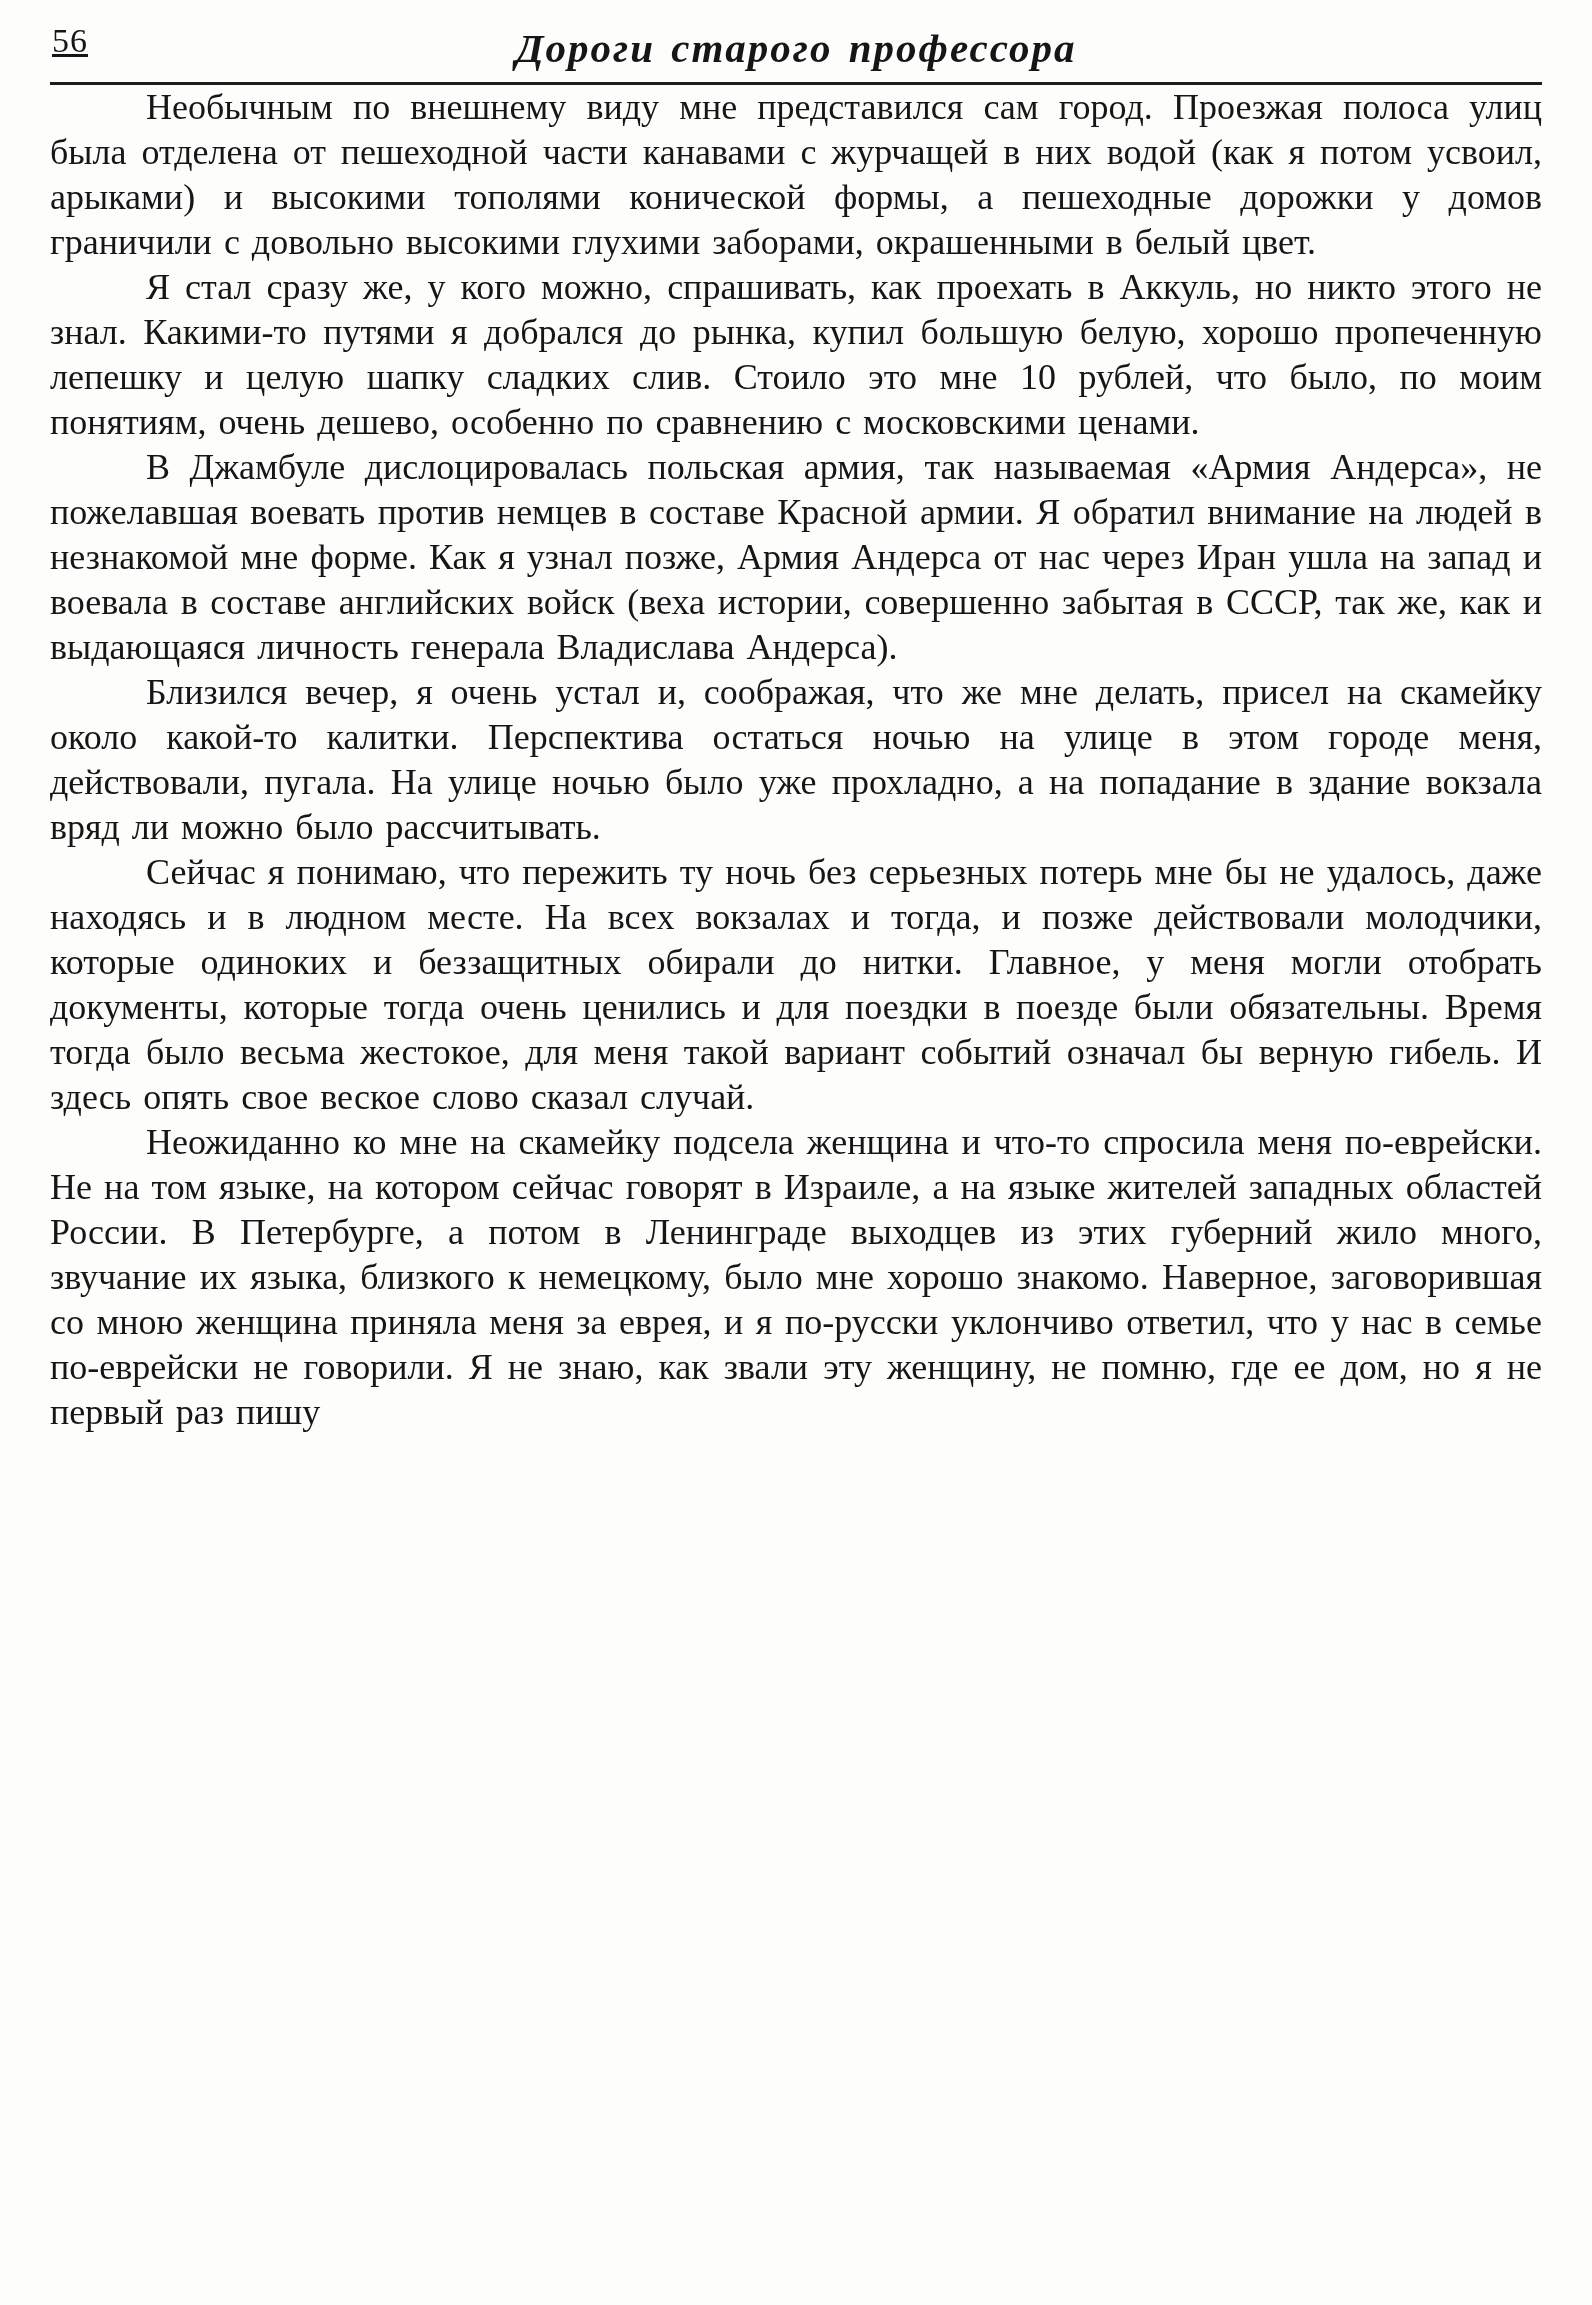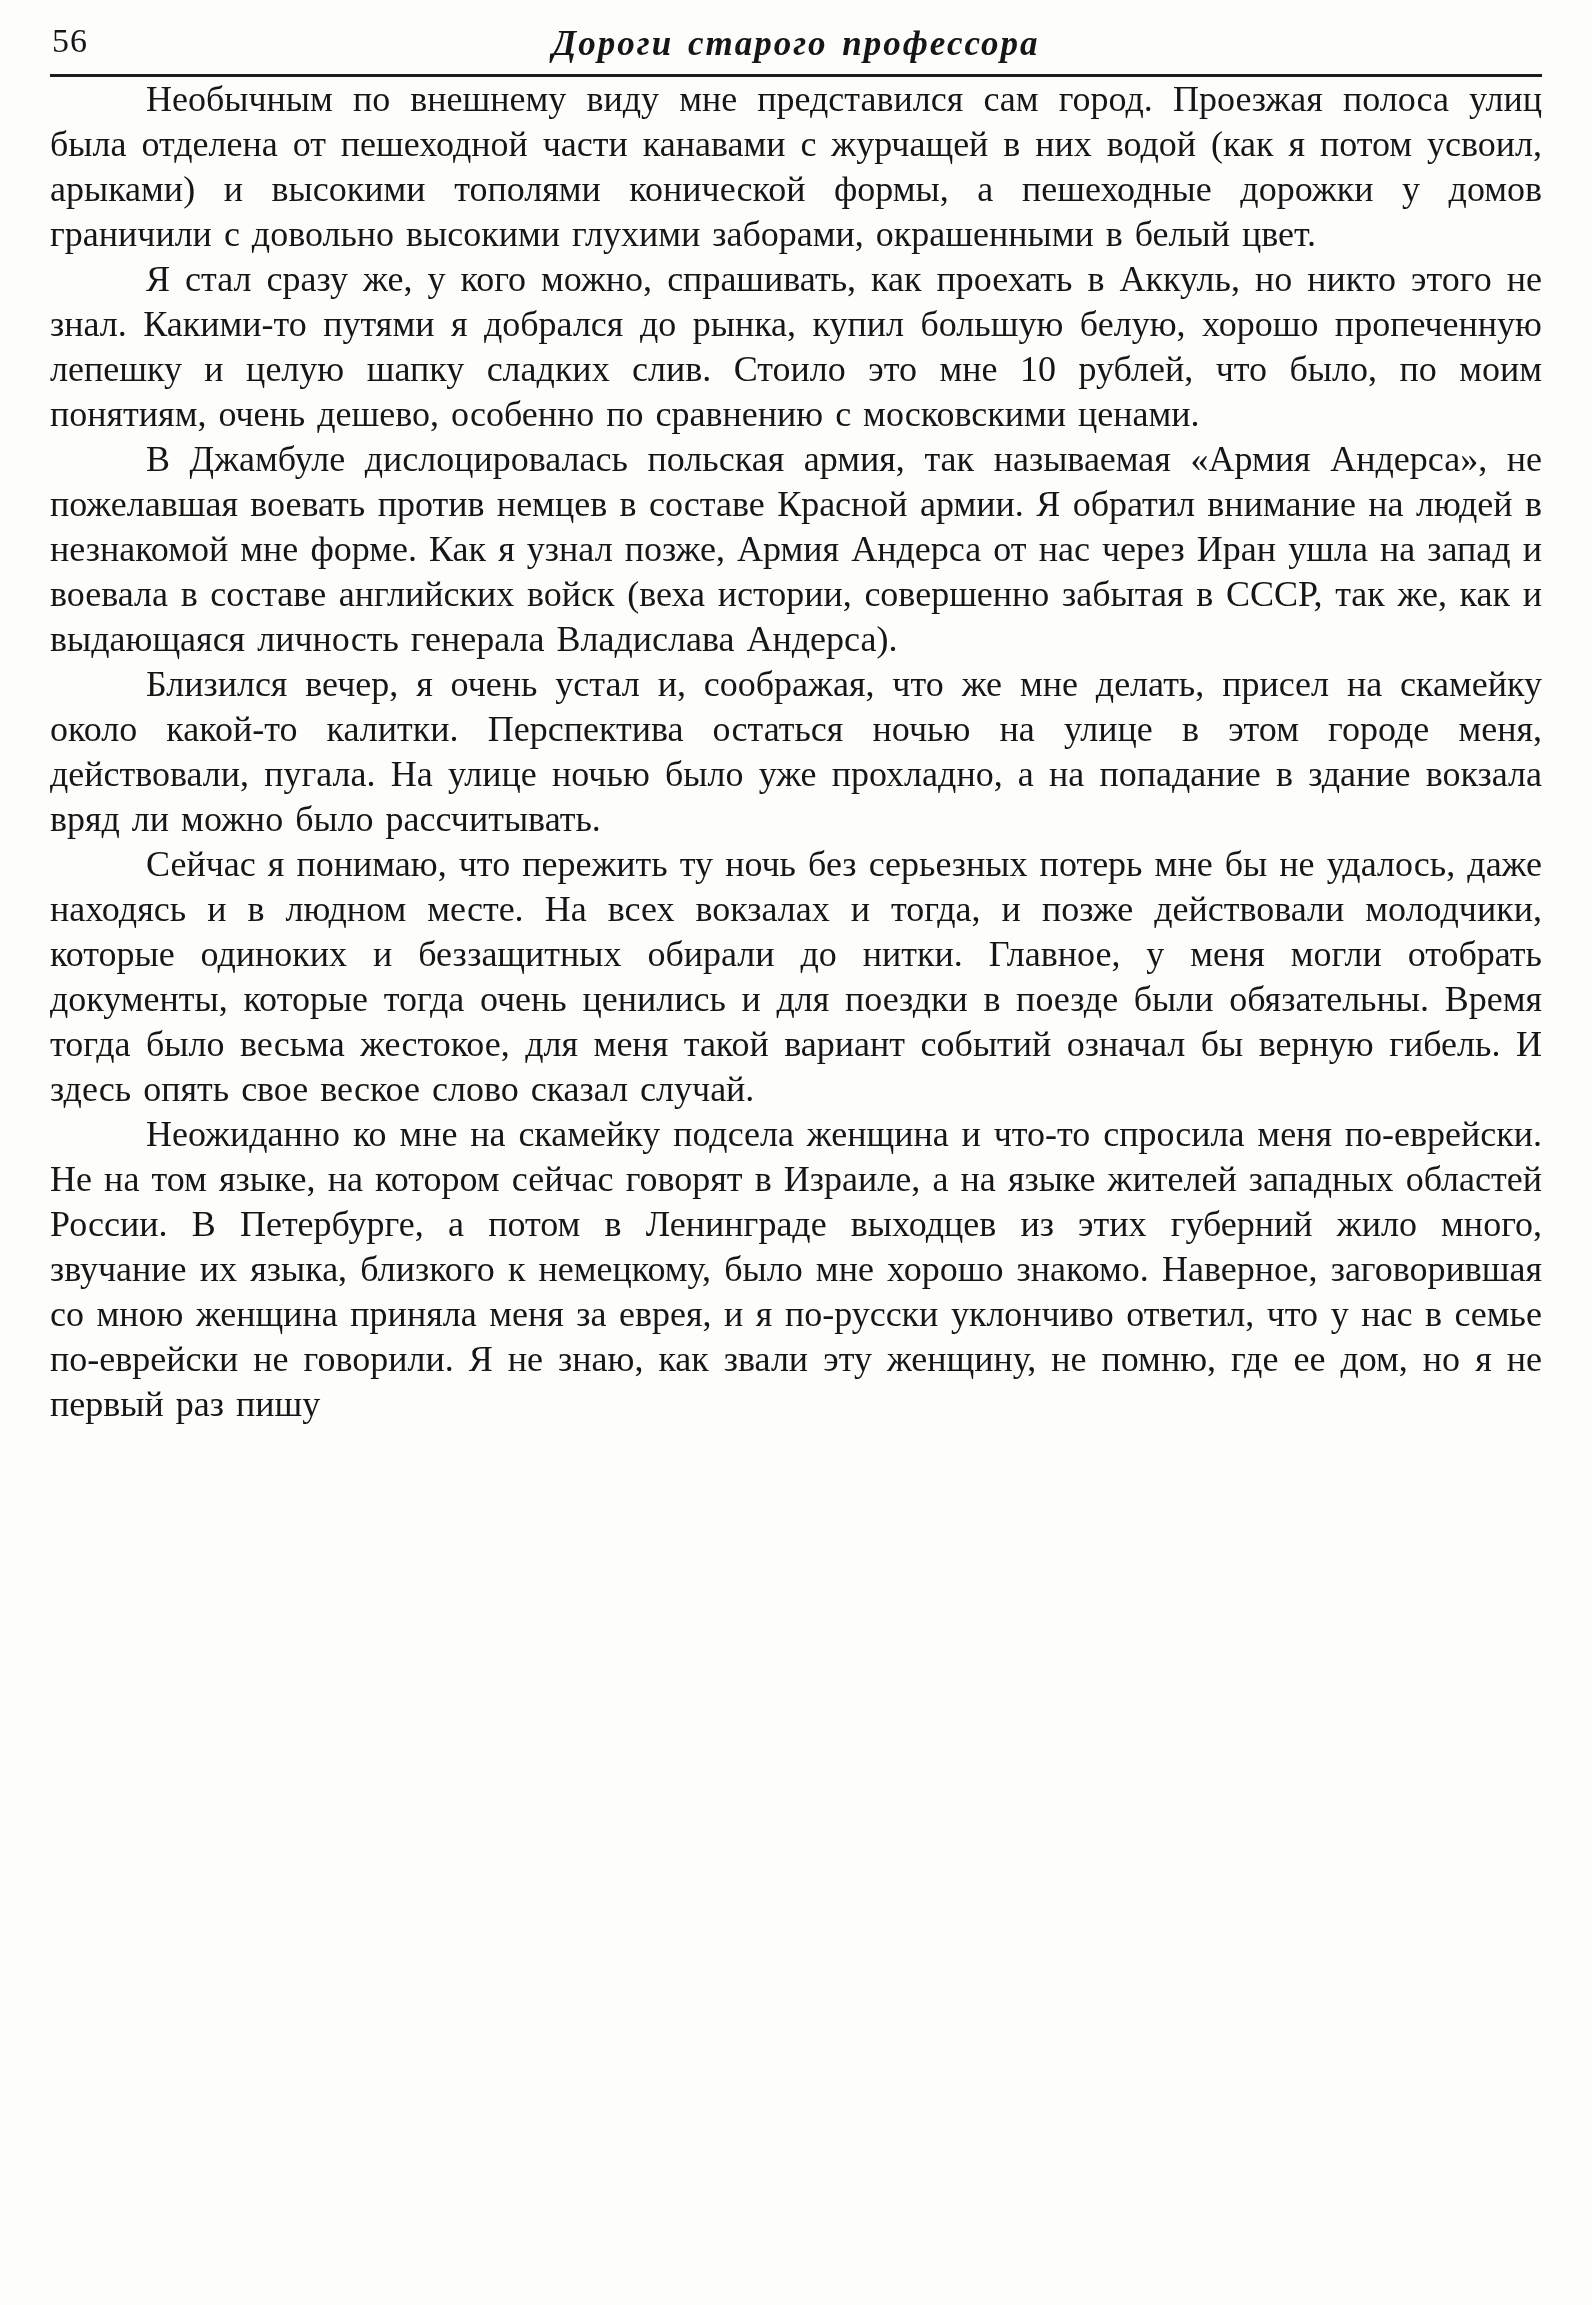--- a/index.html
+++ b/index.html
@@ -29,24 +29,25 @@
     border-bottom: 3px solid #1c1c1c;
   }
 
   .page-number {
     position: absolute;
     left: 2px;
     top: 4px;
     font-size: 34px;
     font-style: normal;
     letter-spacing: 1px;
+    text-decoration: underline;
   }
 
   .running-title {
-    font-size: 35px;
+    font-size: 41px;
     font-style: italic;
     font-weight: bold;
     letter-spacing: 2px;
     word-spacing: 4px;
     text-align: right;
   }
 
   .page-body {
   }
 

